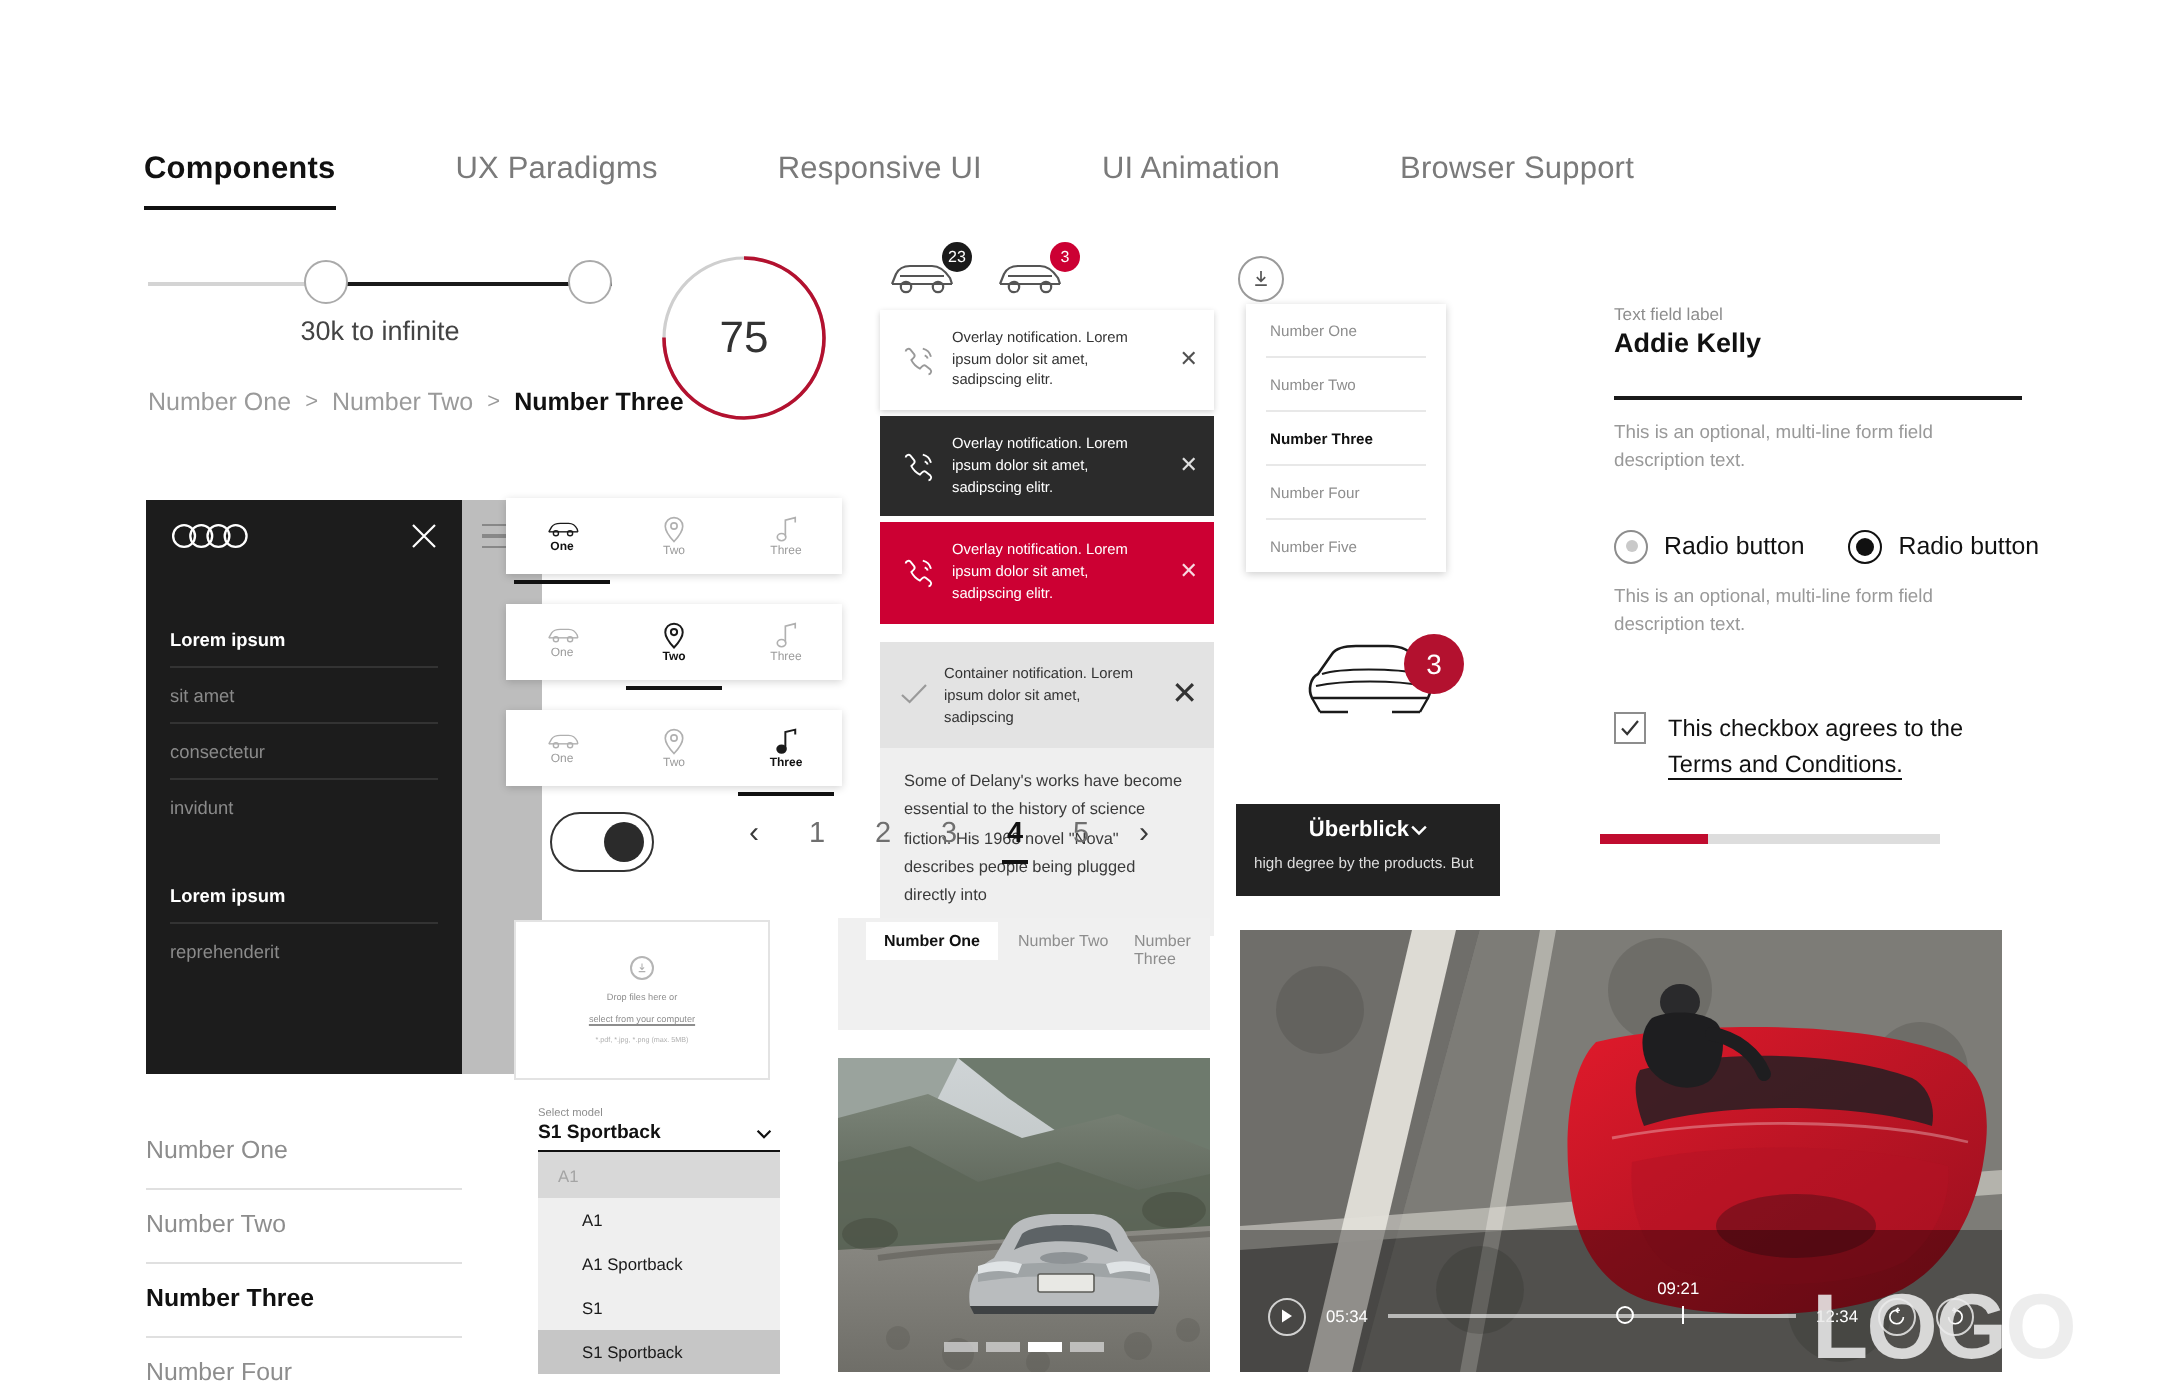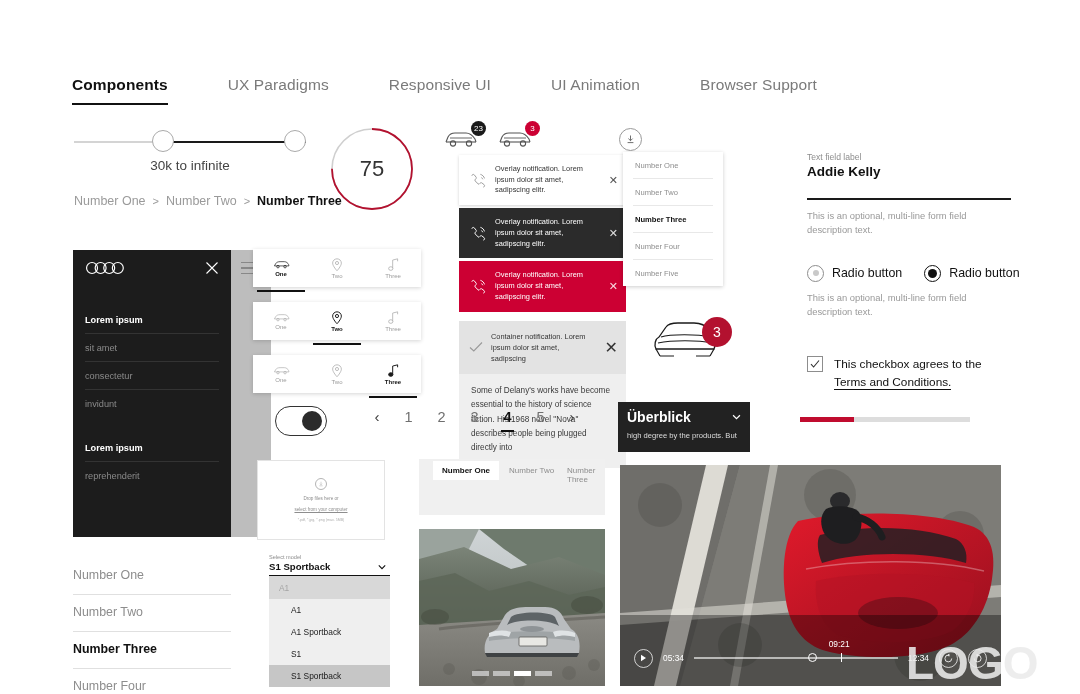--- a/index.html
+++ b/index.html
@@ -52,21 +52,21 @@
     color: #fff; font-size: 8px; display: flex; align-items: center; justify-content: center; padding: 0 2px;
   }
   .bdg.dark { background: #1a1a1a; }
   .bdg.red { background: #cc0033; }
 
   
   .dlbtn { position: absolute; left: 619px; top: 128px; width: 23px; height: 23px; border-radius: 50%;
     border: 1px solid #9a9a9a; display: flex; align-items: center; justify-content: center; }
 
   
-  .notifcol { position: absolute; left: 440px; top: 155px; width: 167px; margin-left: 19px; }
+  .notifcol { position: absolute; left: 440px; top: 155px; width: 167px; }
   .notif { display: flex; align-items: center; padding: 9px 8px; margin-bottom: 3px; position: relative;
     min-height: 39px; }
   .notif.white { background: #fff; box-shadow: 0 1px 3px rgba(0,0,0,.18); }
   .notif.dark { background: #2b2b2b; color: #fff; }
   .notif.red { background: #cc0033; color: #fff; }
   .notif .ntext { font-size: 7.4px; line-height: 1.45; flex: 1; padding: 0 10px 0 6px; }
   .notif .nclose { font-size: 11px; line-height: 1; cursor: pointer; opacity: .85; }
   .notif .nicon { width: 22px; flex: 0 0 22px; display: flex; align-items: center; justify-content: center; }
 
   .containernotif { background: #e3e3e3; display: flex; align-items: center; padding: 10px 8px; margin-top: 9px; }
@@ -140,22 +140,22 @@
   .toggle .knob { position: absolute; width: 20px; height: 20px; border-radius: 50%; background: #2b2b2b;
     top: 4px; left: 26px; }
   .pager { position: absolute; left: 362px; top: 408px; display: flex; align-items: center; gap: 0; }
   .pager .pg { width: 33px; text-align: center; font-size: 14.5px; color: #6f6f6f; cursor: pointer; position: relative; }
   .pager .pg.active { color: #111; font-weight: bold; }
   .pager .pg.active::after { content: ""; position: absolute; left: 10px; right: 10px; bottom: -7px; height: 1.6px; background: #111; }
   .pager .arrow { width: 30px; text-align: center; font-size: 15px; color: #3b3b3b; cursor: pointer; }
 
   
   .darkdrop { position: absolute; left: 618px; top: 402px; width: 132px; background: #222; color: #fff; }
-  .darkdrop .dhead { display: flex; align-items: center; justify-content: space-between; padding: 7px 9px 5px 9px;
-    font-size: 14px; font-weight: bold; }
+  .darkdrop .dhead { display: flex; align-items: center; justify-content: center; padding: 7px 9px 5px 9px;
+    font-size: 11px; font-weight: bold; }
   .darkdrop .dbody { padding: 0 9px 8px 9px; font-size: 7.6px; line-height: 1.6; color: #ddd;
     height: 22px; overflow: hidden; }
 
   
   .linprog { position: absolute; left: 800px; top: 417px; width: 170px; height: 5px; background: #ddd; }
   .linprog .fill { height: 100%; width: 32%; background: #c00c2f; }
 
   
   .dropzone { position: absolute; left: 257px; top: 460px; width: 128px; height: 80px; background: #fff;
     border: 1px solid #e3e3e3; display: flex; flex-direction: column; align-items: center; justify-content: center; gap: 3px; }

